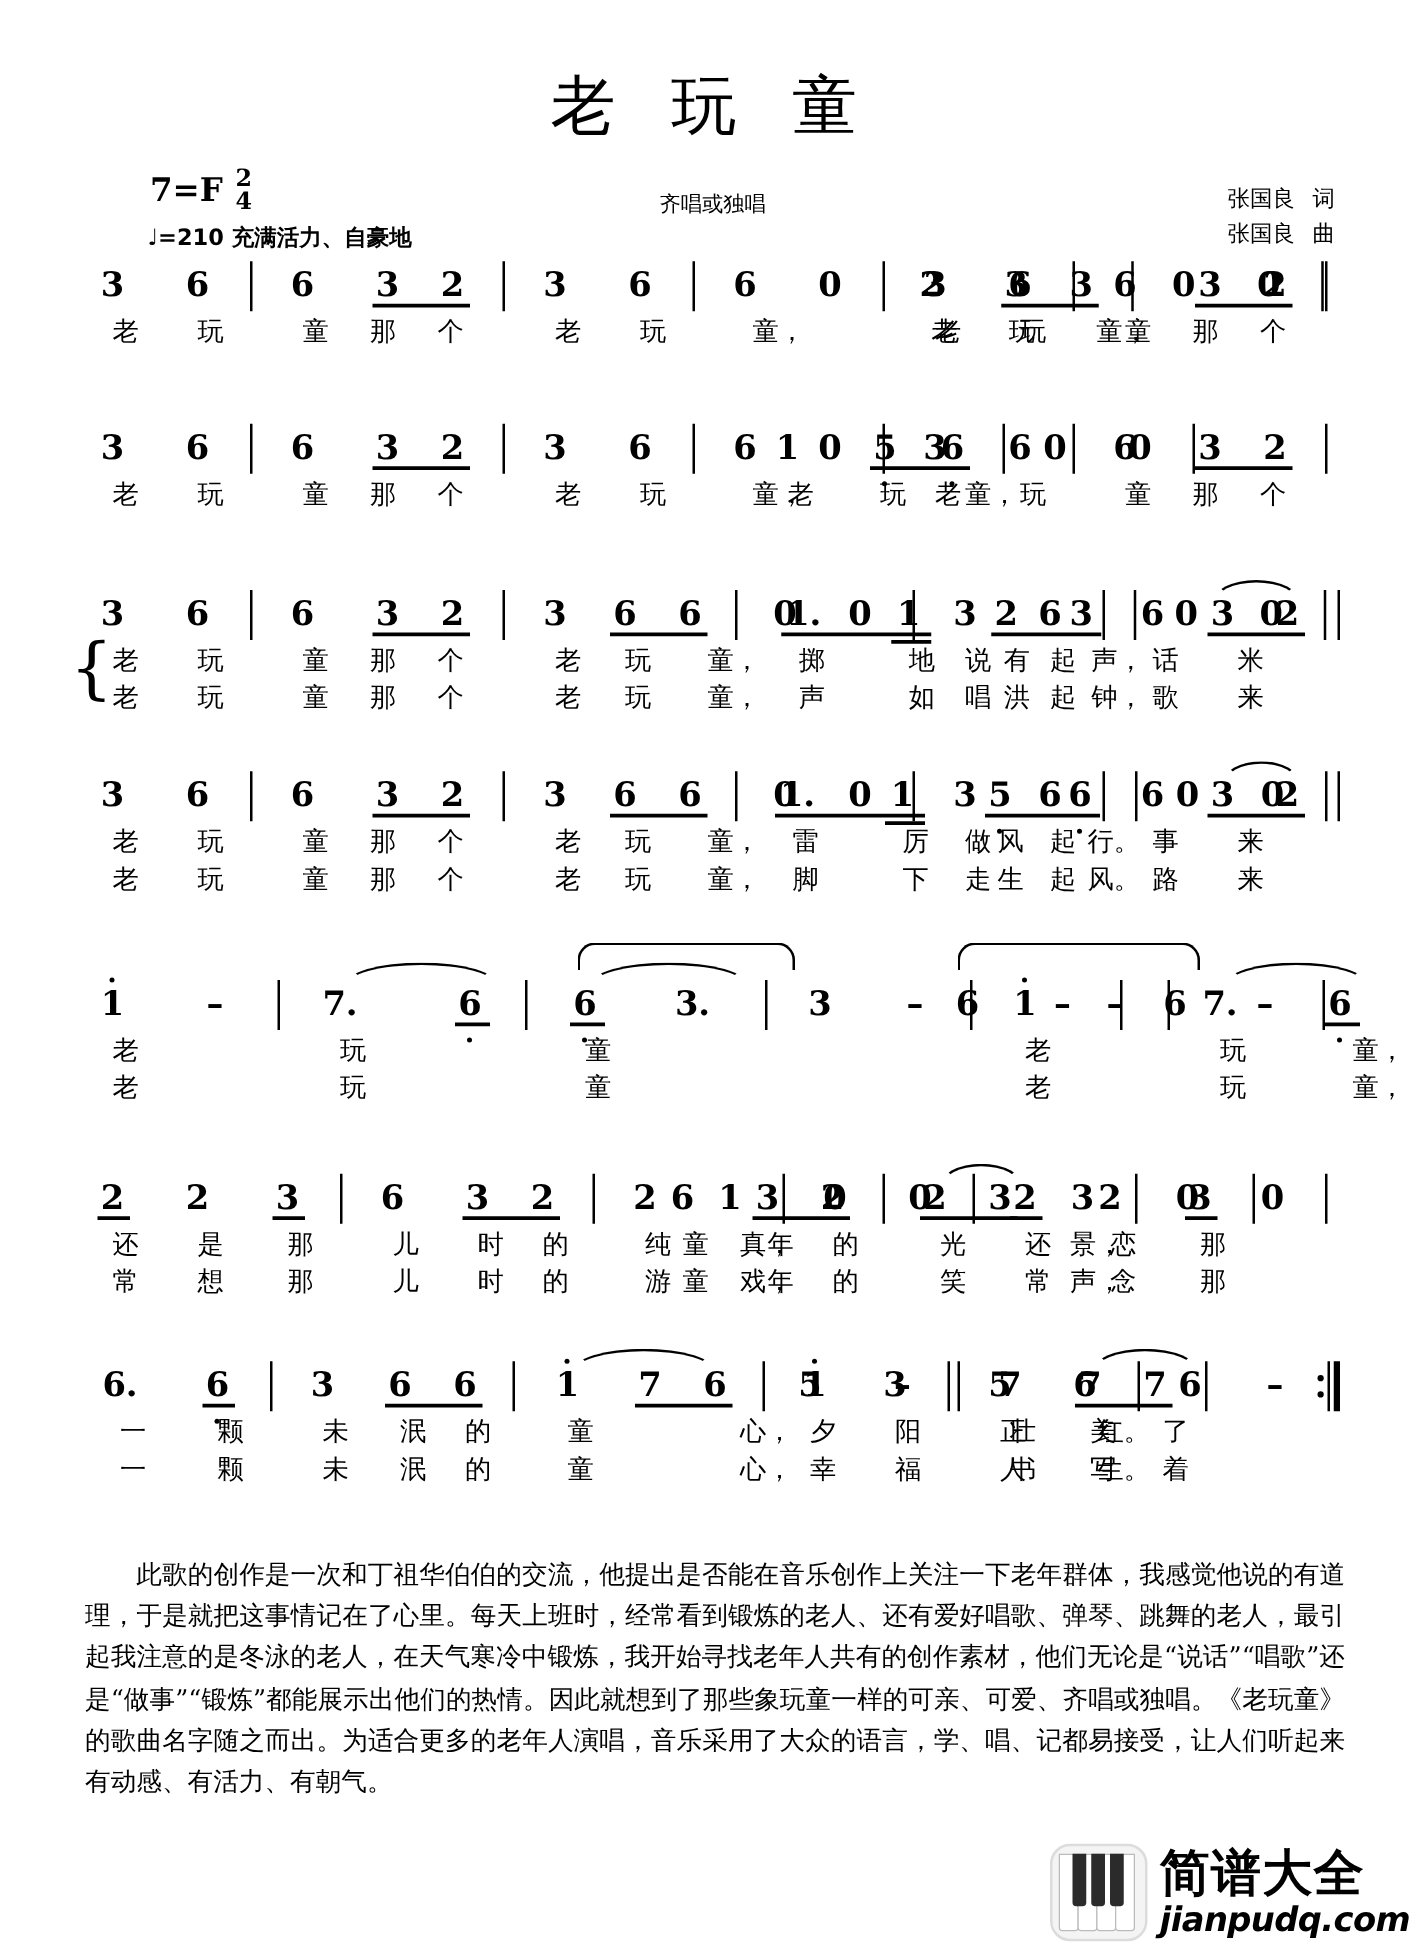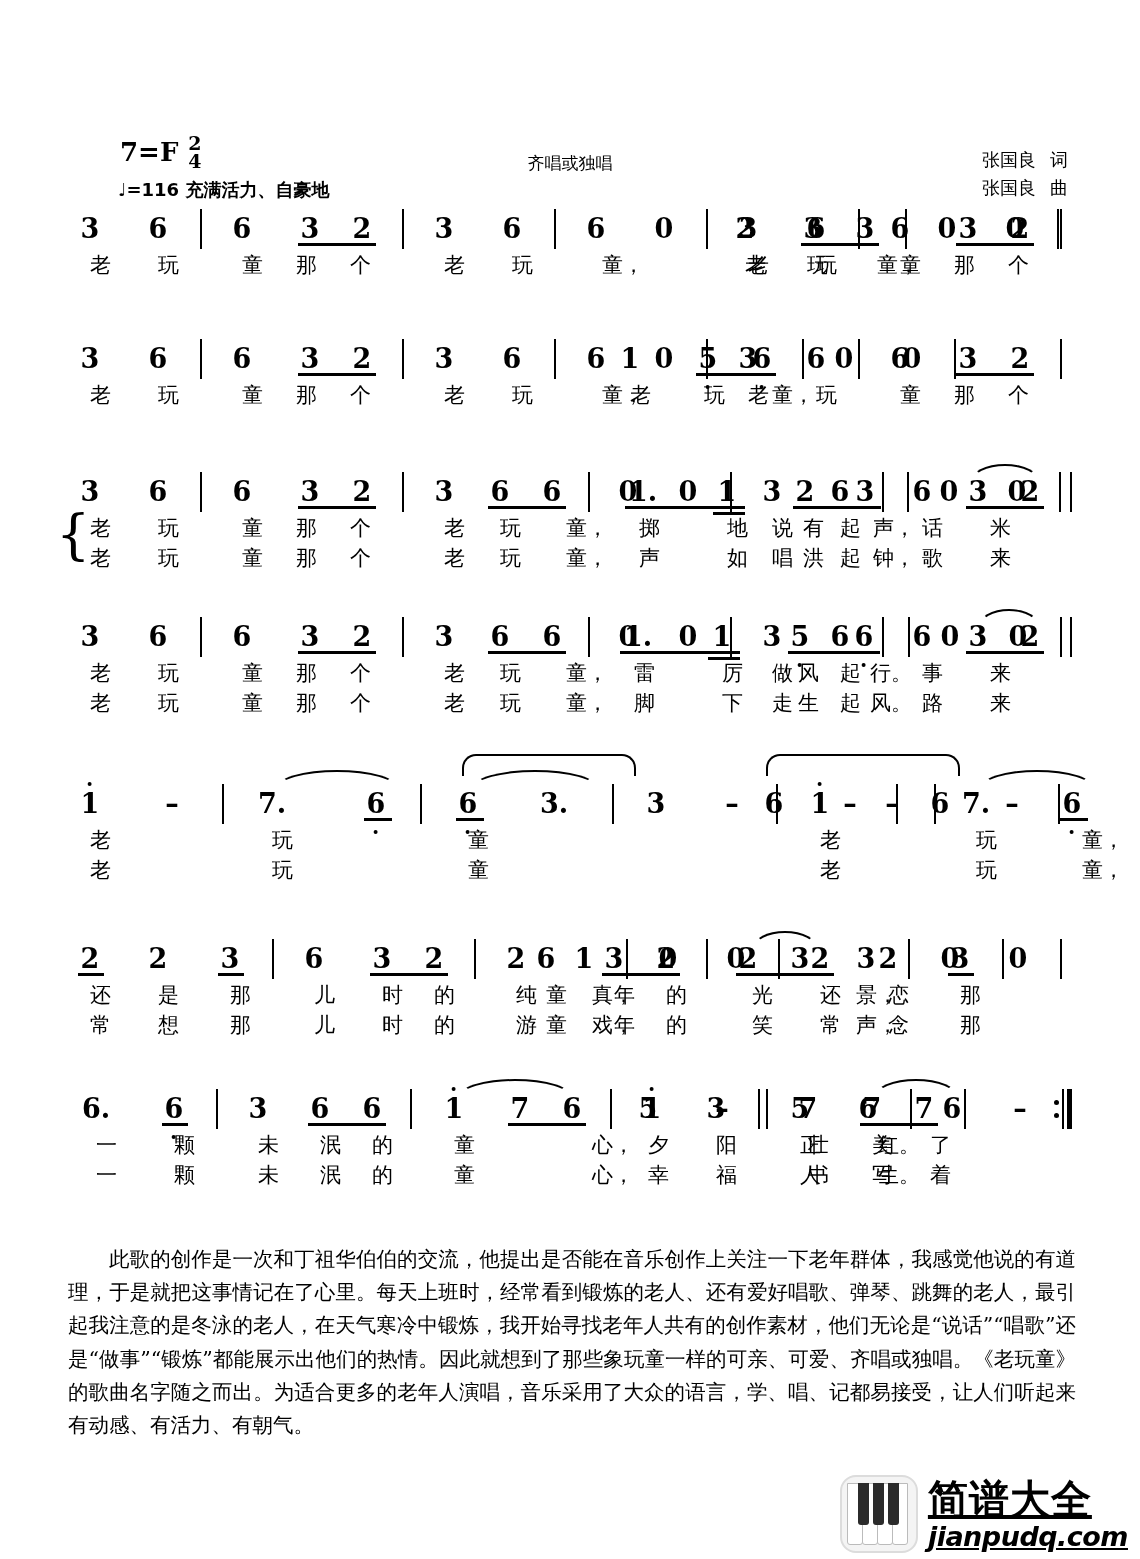--- a/index.html
+++ b/index.html
@@ -95,37 +95,38 @@
     font-size:20.5px;line-height:1.62;text-align:justify;
     text-indent:2em;
   }
 
   
   .logo{position:absolute;right:12px;bottom:6px;display:flex;align-items:center;gap:10px;}
   .piano{width:74px;height:74px;border-radius:16px;background:#f4f4f4;
          border:2px solid #dcdcdc;position:relative;overflow:hidden;}
   .piano .wk{position:absolute;top:6px;bottom:6px;width:14px;background:#fff;border:1px solid #bbb;border-radius:0 0 3px 3px;}
   .piano .bk{position:absolute;top:6px;height:42px;width:11px;background:#2b2b2b;border-radius:0 0 3px 3px;}
-  .logo-text{display:flex;flex-direction:column;line-height:1;text-decoration:underline;}
+  .logo-text{display:flex;flex-direction:column;line-height:1;}
   .logo-cn{font-size:40px;font-weight:700;letter-spacing:1px;
            font-family:"DejaVu Sans","Liberation Sans",sans-serif;}
   .logo-en{font-size:27px;font-weight:700;font-style:italic;letter-spacing:-.5px;margin-top:4px;
            font-family:"DejaVu Sans","Liberation Sans",sans-serif;}
 </style>
 </head>
 <body>
 
 <div class="page">
 
+  <div class="title">老 玩 童</div>
 
   <div class="meta key-sig">
     <span>7=F</span><span class="frac"><span class="num">2</span><span class="den">4</span></span>
   </div>
 
-  <div class="meta tempo">♩=116 充满活力、自豪地</div>
+  <div class="meta tempo">♩=210 充满活力、自豪地</div>
 
   <div class="meta perf">齐唱或独唱</div>
 
   <div class="meta credits">
     <div><span>张国良</span><span class="role">词</span></div>
     <div><span>张国良</span><span class="role">曲</span></div>
   </div>
 
   <div id="staves">
       <div class="system" style="top: 205px; left: 72px;">

